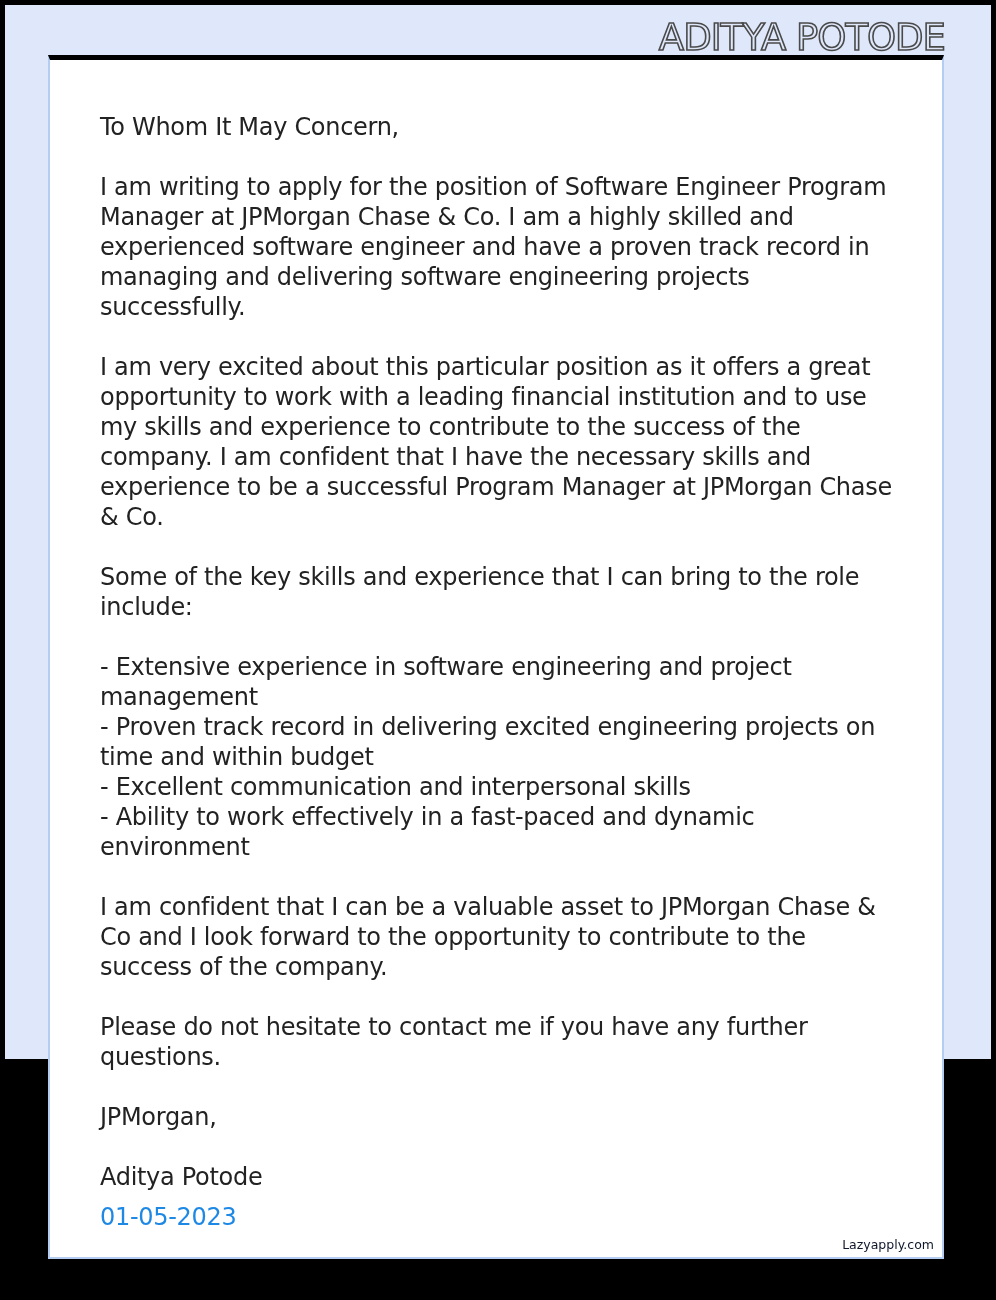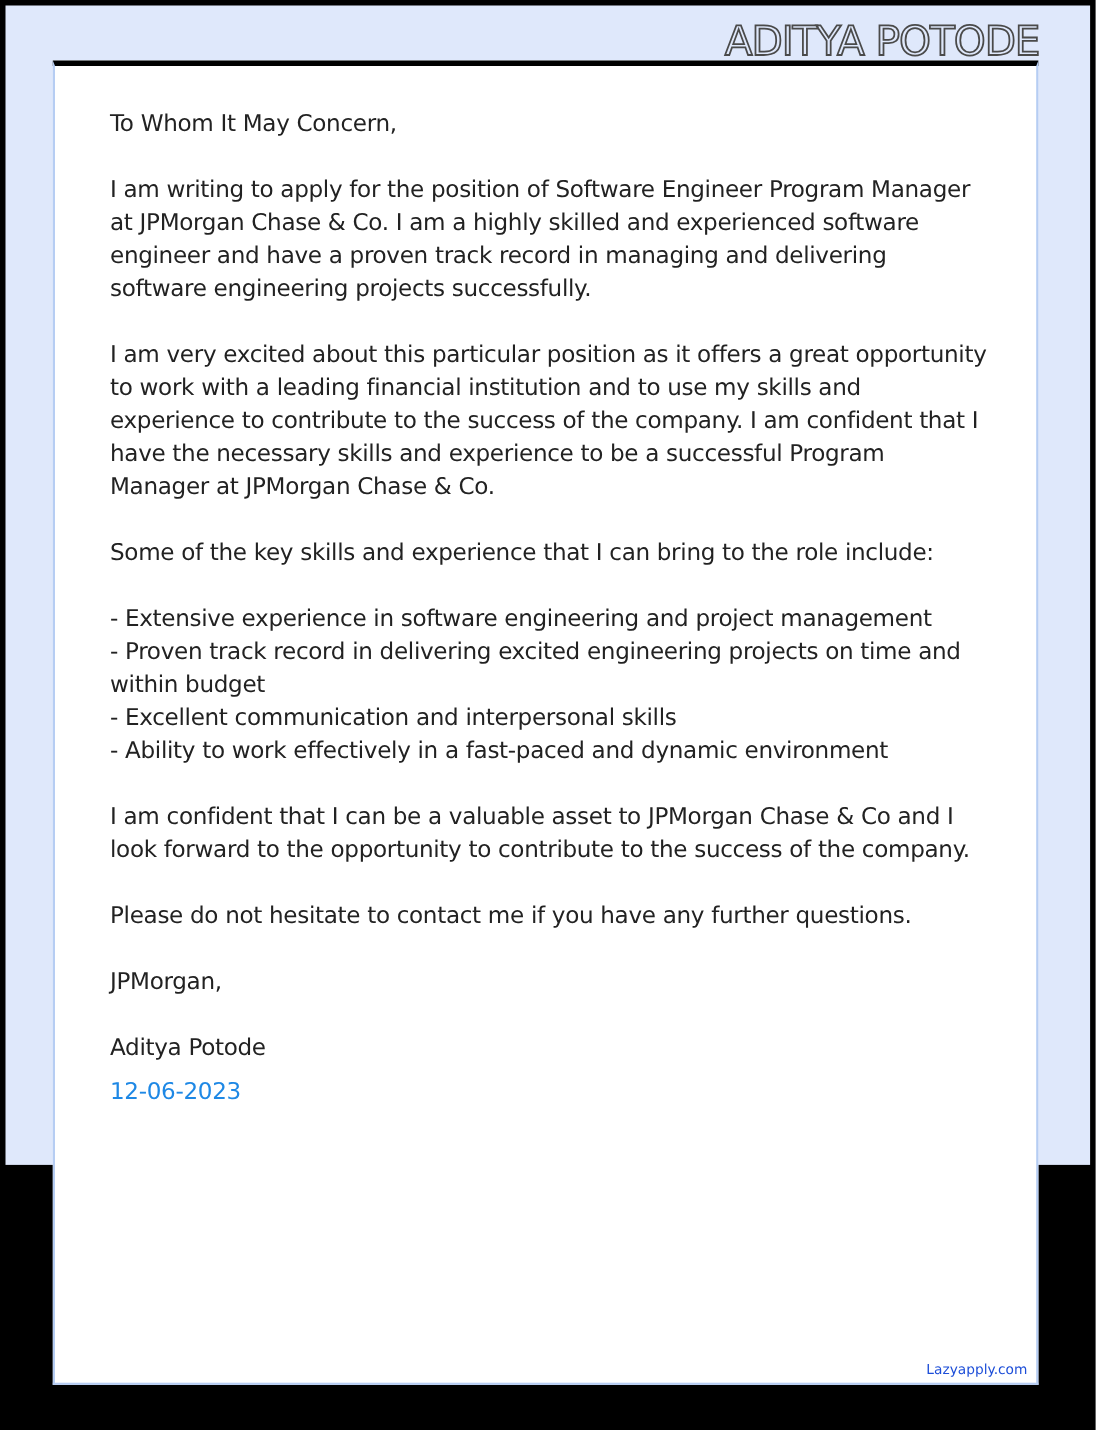--- a/index.html
+++ b/index.html
@@ -43,23 +43,23 @@
       background: #ffffff;
       border-left: 2px solid #b6cdf3;
       border-right: 2px solid #b6cdf3;
       border-bottom: 2px solid #b6cdf3;
       border-top: 5px solid #000000;
       box-sizing: border-box;
     }
     .letter {
       position: absolute;
       left: 50px;
-      top: 37px;
+      top: 52px;
       width: 800px;
-      font-size: 21px;
+      font-size: 24px;
       line-height: 30px;
       color: #222222;
       letter-spacing: -0.3px;
     }
     .letter p {
       margin: 0 0 30px 0;
     }
     .letter .bullets {
       margin: 0 0 30px 0;
       padding: 0;
@@ -77,21 +77,21 @@
     }
     .letter .date {
       color: #1e88e5;
       margin: 0;
     }
     .footer-brand {
       position: absolute;
       right: 8px;
       bottom: 4px;
       font-size: 12.5px;
-      color: #1d4ed8;
+      color: #0f172a;
       line-height: 16px;
     }
   </style>
 </head>
 <body>
 
 <div class="page">
   <div class="name-header">ADITYA POTODE</div>
 
   <div class="card">
@@ -103,18 +103,18 @@
       <ul class="bullets">
         <li>- Extensive experience in software engineering and project management</li>
         <li>- Proven track record in delivering excited engineering projects on time and within budget</li>
         <li>- Excellent communication and interpersonal skills</li>
         <li>- Ability to work effectively in a fast-paced and dynamic environment</li>
       </ul>
       <p>I am confident that I can be a valuable asset to JPMorgan Chase &amp; Co and I look forward to the opportunity to contribute to the success of the company.</p>
       <p>Please do not hesitate to contact me if you have any further questions.</p>
       <p class="closing">JPMorgan,</p>
       <p class="signature">Aditya Potode</p>
-      <p class="date">12-06-2023</p>
+      <p class="date">01-05-2023</p>
     </div>
 
     <div class="footer-brand">Lazyapply.com</div>
   </div>
 </div>
 
 </body></html>

